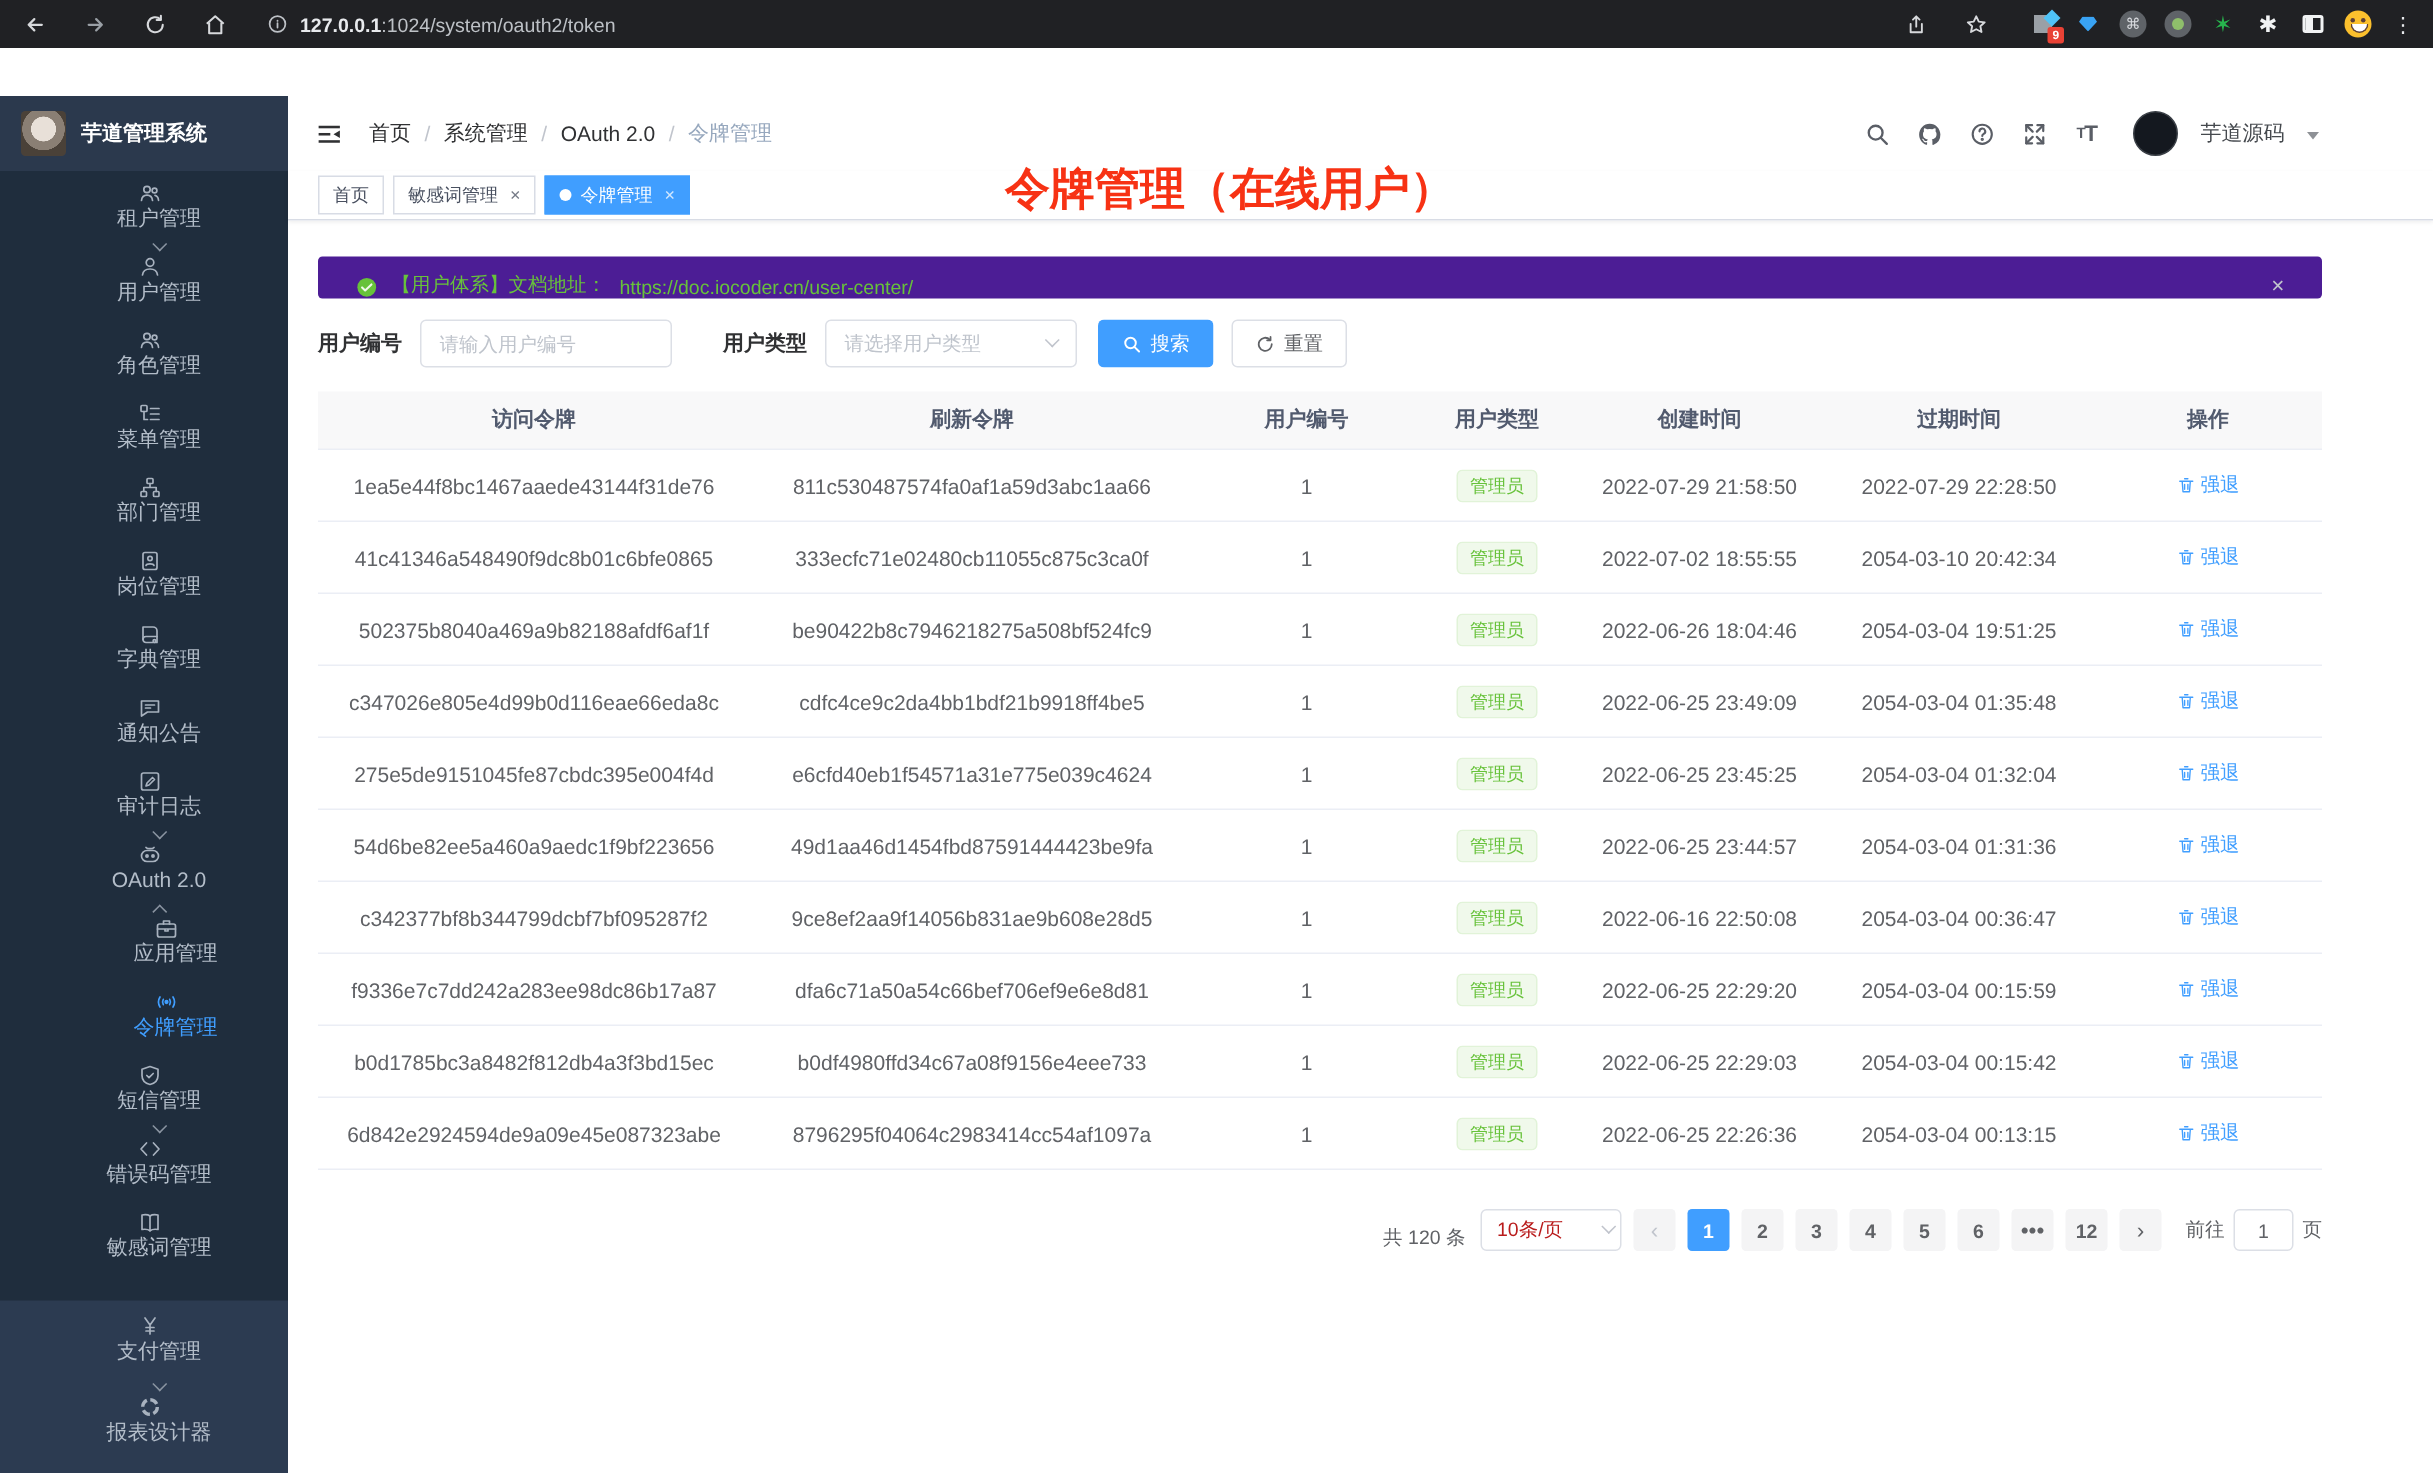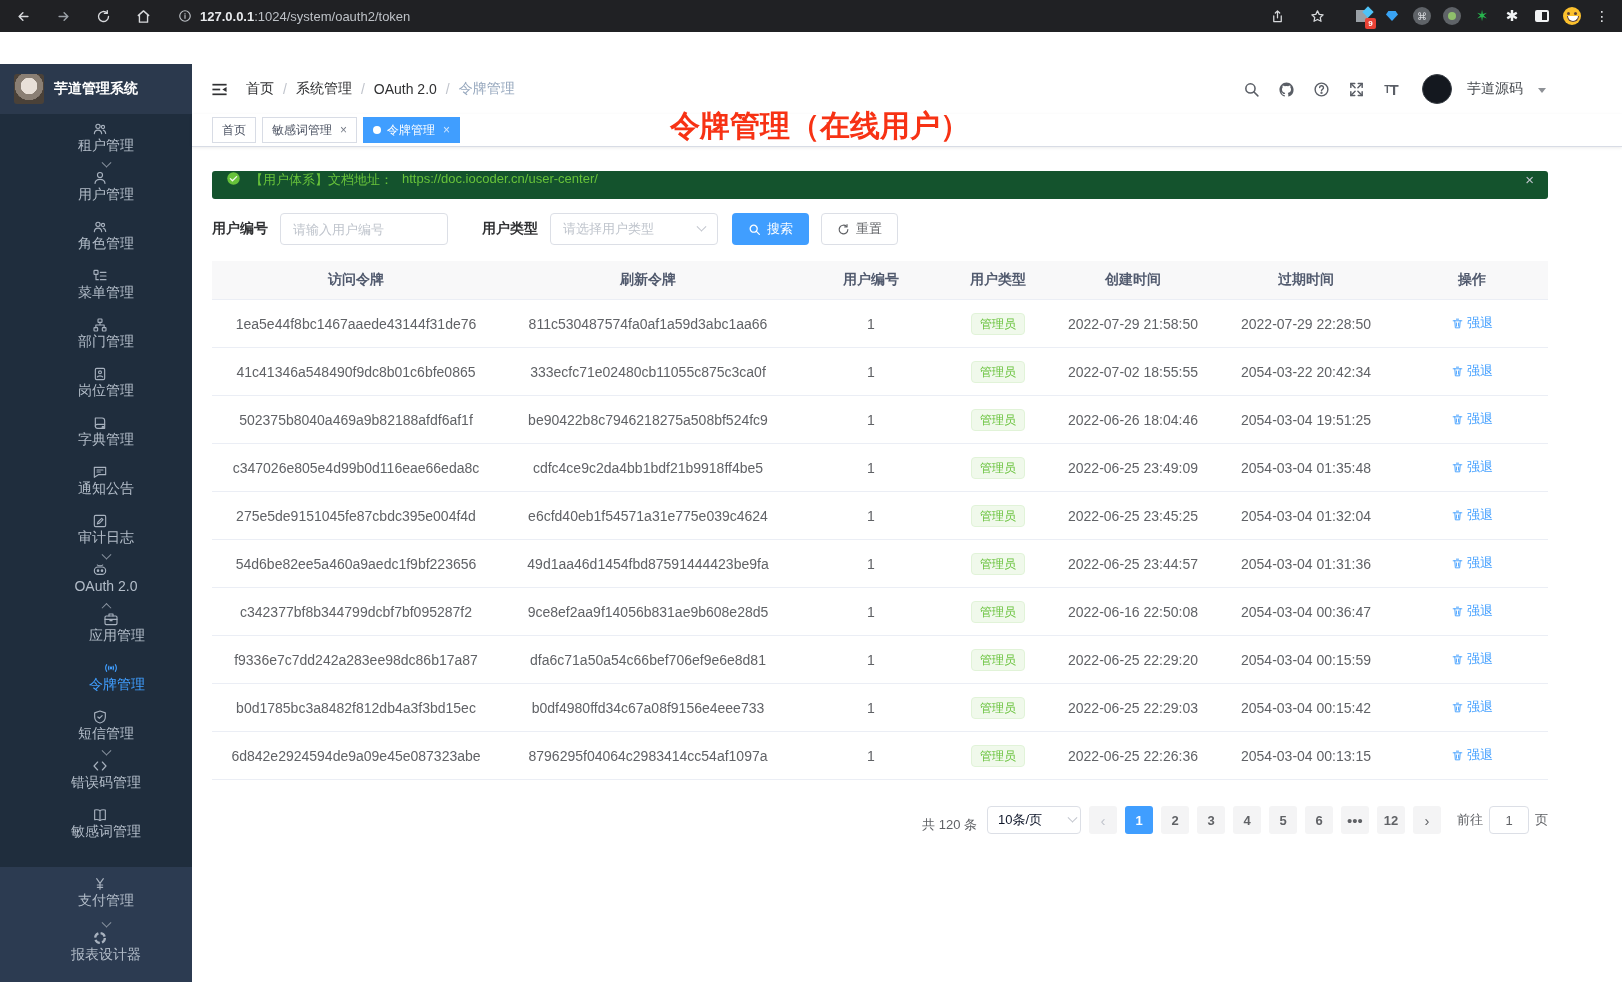--- a/index.html
+++ b/index.html
@@ -74,21 +74,21 @@
   .tag { height:26px; display:flex; align-items:center; gap:6px; padding:0 9px; border:1px solid #d8dce5; background:#fff; color:#495060; font-size:12px; cursor:pointer; }
   .tag .dot { width:8px; height:8px; border-radius:50%; background:#fff; display:none; }
   .tag.active { background:#409eff; border-color:#409eff; color:#fff; }
   .tag.active .dot { display:block; }
   .tag .x { font-size:12px; opacity:.75; margin-left:2px; }
 
   .annotation { position:absolute; left:478px; top:42px; font-size:30px; font-weight:700; color:#f73214; white-space:nowrap; z-index:5; }
 
   .content { padding:24px 74px 0 20px; }
 
-  .alert { height:28px; background:#14532d; border-radius:3px; display:flex; align-items:flex-start; padding:0 14px; gap:9px; font-size:13px; color:#67c23a; }
+  .alert { height:28px; background:#4c1d95; border-radius:3px; display:flex; align-items:flex-end; padding:0 25px; gap:9px; font-size:13px; color:#67c23a; }
   .alert svg { width:15px; height:15px; flex:0 0 auto; }
   .alert a { color:#67c23a; text-decoration:none; }
   .alert .close { margin-left:auto; color:#c0c4cc; font-size:15px; cursor:pointer; }
 
   .filters { display:flex; align-items:center; margin-top:14px; gap:10px; }
   .f-label { font-size:14px; font-weight:700; color:#303133; margin-right:2px; }
   .f-input, .f-select { height:32px; width:168px; border:1px solid #dcdfe6; border-radius:4px; padding:0 12px; font-size:13px; color:#606266; display:flex; align-items:center; background:#fff; }
   .f-input::placeholder { color:#bfc4cc; }
   .f-select { width:168px; justify-content:space-between; color:#bfc4cc; cursor:pointer; }
   .f-select .chev { border-color:#c0c4cc; }
@@ -104,21 +104,21 @@
   .tr { display:flex; height:48px; align-items:center; border-bottom:1px solid #ebeef5; color:#606266; }
   .td, .th { text-align:center; overflow:hidden; white-space:nowrap; }
   .c0{width:288px;} .c1{width:296px;} .c2{width:150px;} .c3{width:104px;} .c4{width:166px;} .c5{width:180px;} .c6{width:152px;}
   .badge { display:inline-block; background:#f0f9eb; border:1px solid #e1f3d8; color:#67c23a; font-size:12px; line-height:20px; padding:0 8px; border-radius:4px; }
   .action { color:#409eff; cursor:pointer; display:inline-flex; align-items:center; gap:3px; font-size:13px; }
   .action svg { width:13px; height:13px; }
 
   
   .pagination { margin-top:26px; display:flex; justify-content:flex-end; align-items:flex-end; gap:8px; width:1336px; font-size:13px; color:#606266; }
   .pg-total { margin-right:2px; }
-  .pg-size { width:94px; height:28px; border:1px solid #dcdfe6; border-radius:4px; display:flex; align-items:center; justify-content:space-between; padding:0 4px 0 10px; color:#0f172a; cursor:pointer; }
+  .pg-size { width:94px; height:28px; border:1px solid #dcdfe6; border-radius:4px; display:flex; align-items:center; justify-content:space-between; padding:0 4px 0 10px; color:#b91c1c; cursor:pointer; }
   .pg-size .chev { border-color:#c0c4cc; }
   .pg-btn { min-width:28px; height:28px; border-radius:3px; background:#f4f4f5; display:flex; align-items:center; justify-content:center; color:#606266; cursor:pointer; padding:0 4px; font-weight:700; }
   .pg-btn.arrow { font-size:15px; font-weight:400; }
   .pg-btn.disabled { color:#c0c4cc; cursor:default; }
   .pg-btn.active { background:#409eff; color:#fff; }
   .pg-goto { display:flex; align-items:center; gap:6px; margin-left:8px; }
   .pg-input { width:40px; height:28px; border:1px solid #dcdfe6; border-radius:4px; text-align:center; font-size:13px; color:#606266; }
 </style>
 </head>
 <body>
@@ -502,21 +502,21 @@
                   </span>
                   <span>强退</span>
                 </span></div>
             </div>
             <div class="tr">
               <div class="td c0">41c41346a548490f9dc8b01c6bfe0865</div>
               <div class="td c1">333ecfc71e02480cb11055c875c3ca0f</div>
               <div class="td c2">1</div>
               <div class="td c3"><span class="badge">管理员</span></div>
               <div class="td c4">2022-07-02 18:55:55</div>
-              <div class="td c5">2054-03-22 20:42:34</div>
+              <div class="td c5">2054-03-10 20:42:34</div>
               <div class="td c6"><span class="action">
                   <span style="display: inline-flex;">
                     <svg viewBox="0 0 24 24" fill="none" stroke="currentColor" stroke-width="1.7" stroke-linecap="round" stroke-linejoin="round" width="13" height="13">
                       <path d="M4 7h16M10 4h4M7 7l1 13h8l1-13M10 11v6M14 11v6"></path>
                     </svg>
                   </span>
                   <span>强退</span>
                 </span></div>
             </div>
             <div class="tr">

